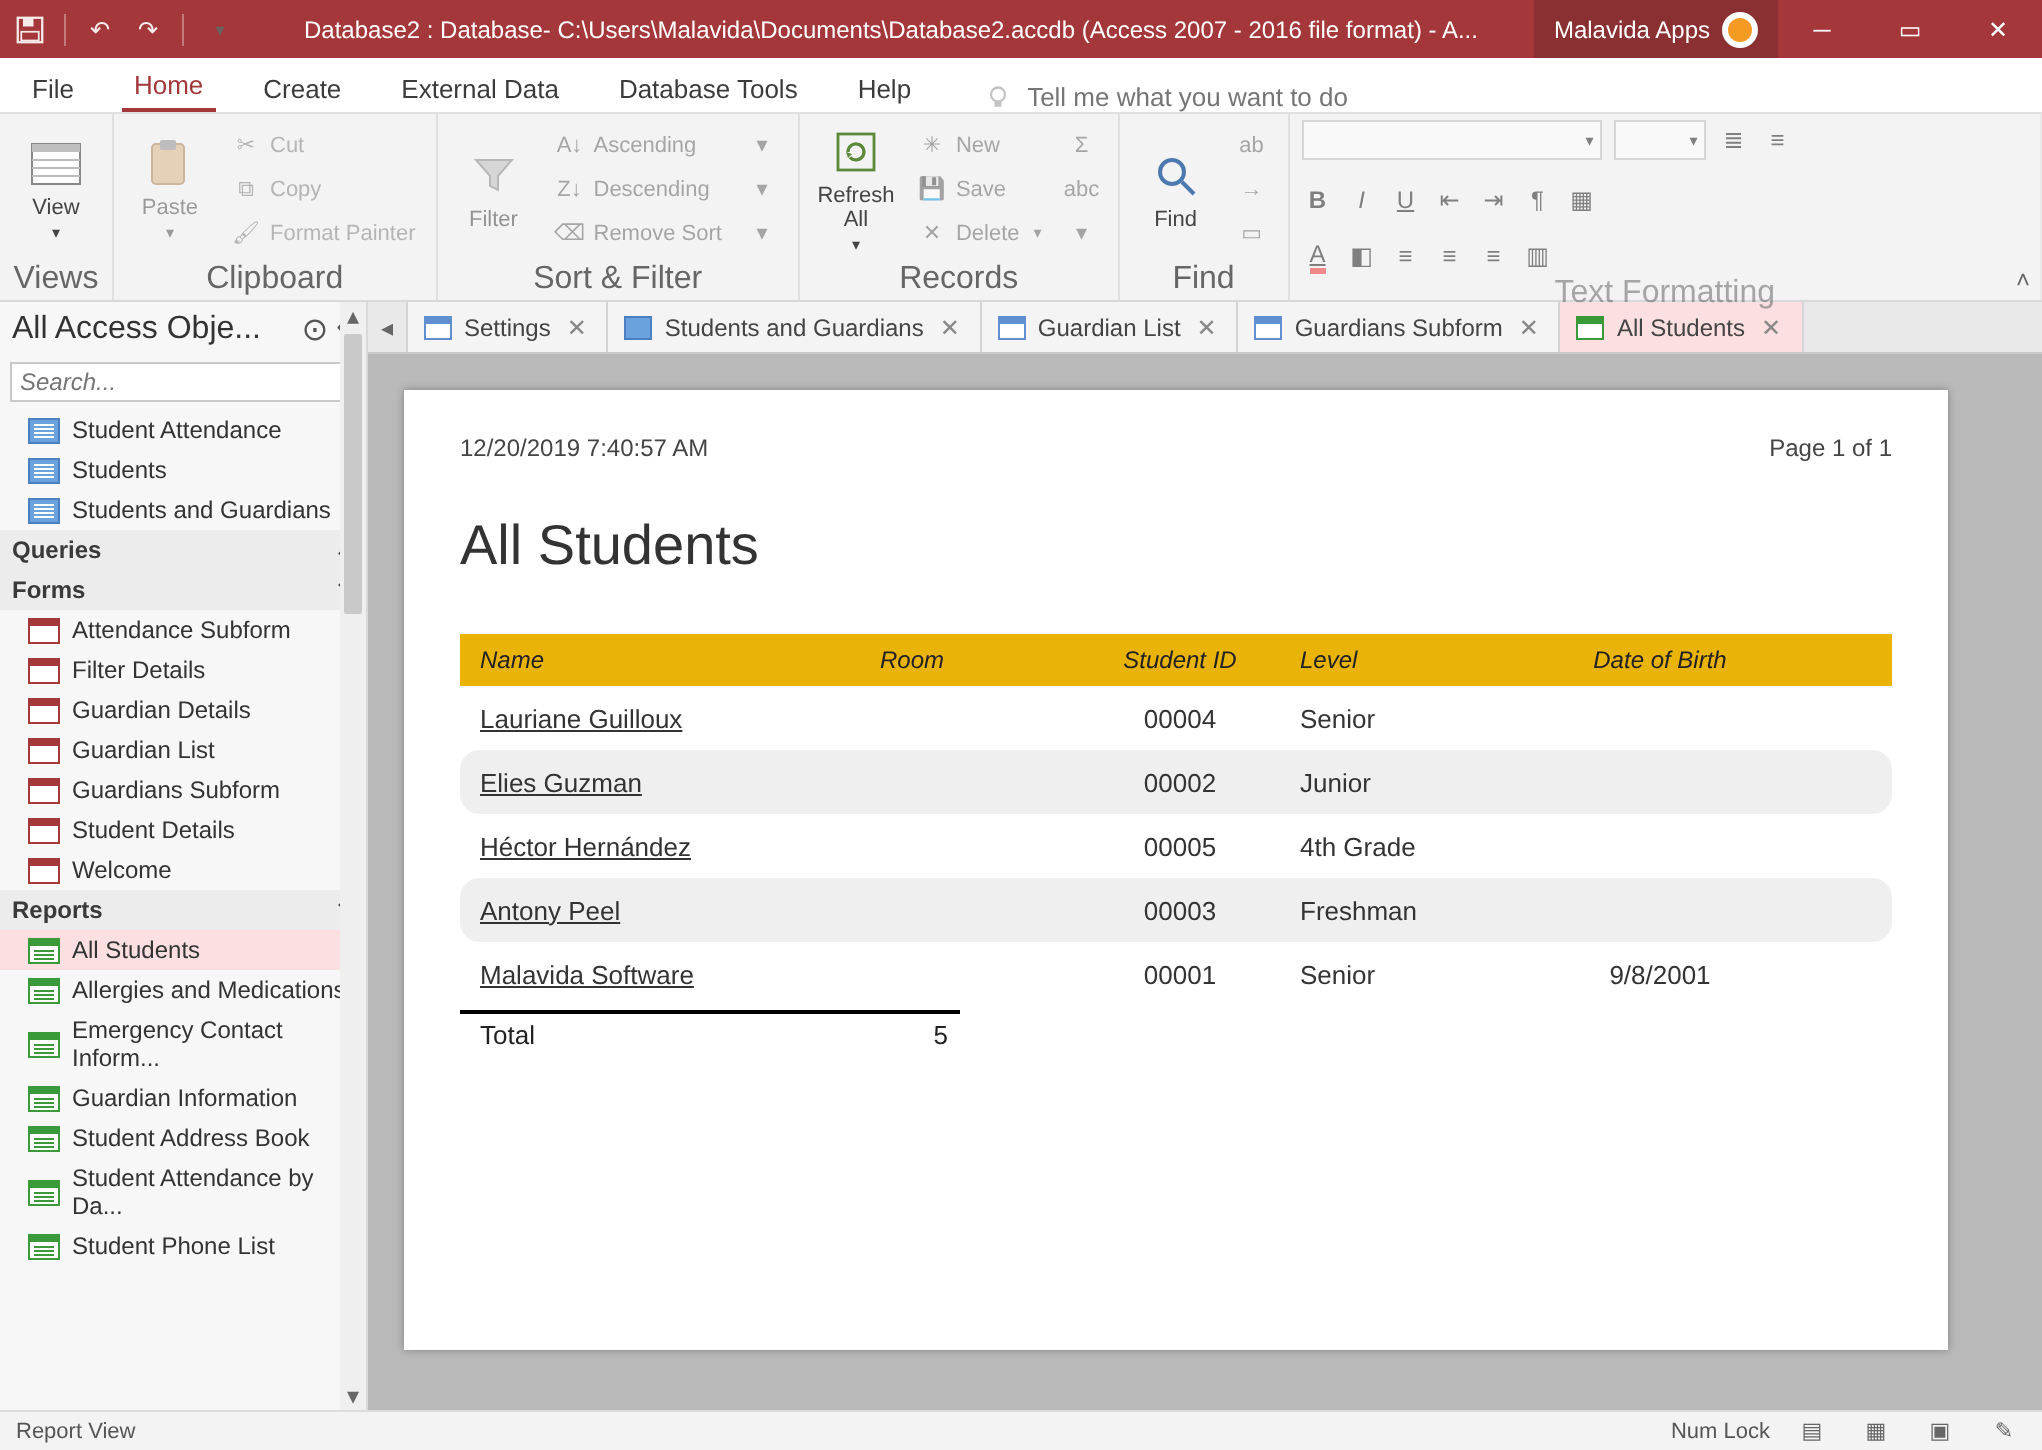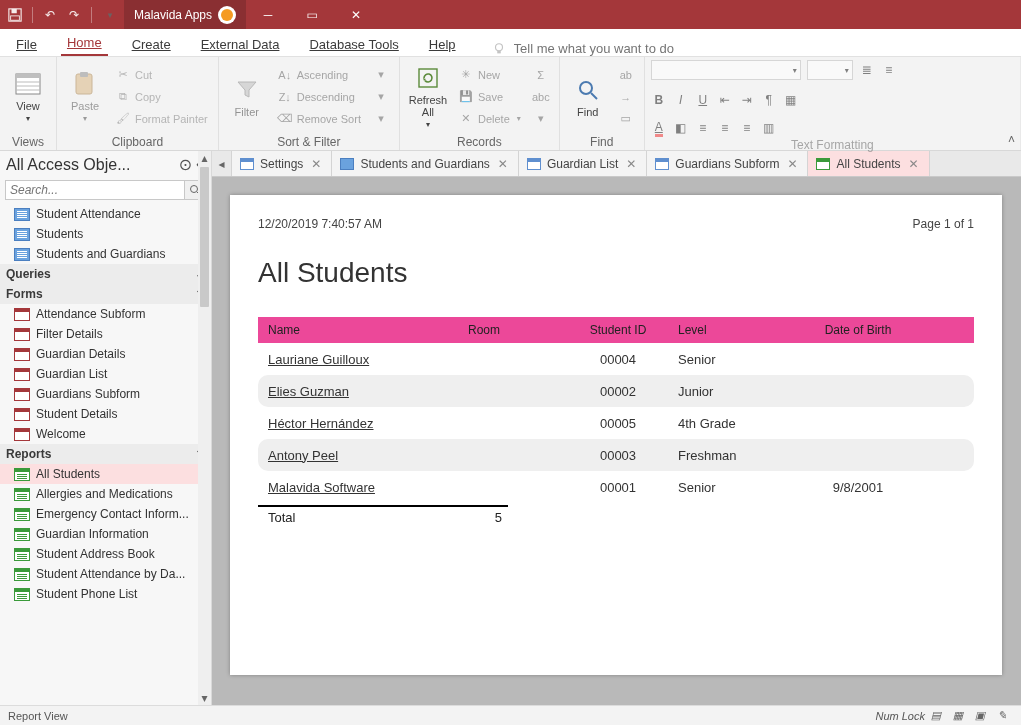--- a/index.html
+++ b/index.html
@@ -12,43 +12,43 @@
 .titlebar .qat .sep { width: 1px; height: 16px; background: rgba(255,255,255,.35); margin: 0 2px; }
 .titlebar .title { flex: 1; text-align: center; white-space: nowrap; overflow: hidden; text-overflow: ellipsis; padding: 0 8px; }
 .titlebar .appsbtn { background: #8a2f32; height: 29px; display: flex; align-items: center; padding: 0 10px; gap: 6px; }
 .titlebar .appsbtn .circ { width: 18px; height: 18px; border-radius: 50%; background: #fff; position: relative; }
 .titlebar .appsbtn .circ::after{content:"";position:absolute;inset:3px;border-radius:50%;background:#f59b23;}
 .titlebar .wctrls { display: flex; }
 .titlebar .wctrls div { width: 44px; height: 29px; display: flex; align-items: center; justify-content: center; cursor: pointer; }
 
 
 .tabsrow { height: 28px; border-bottom: 1px solid #e1e1e1; display: flex; align-items: flex-end; padding: 0 10px; gap: 18px; background:#fff; }
-.tabsrow .t { padding: 4px 6px; color: #3b3b3b; cursor: pointer; font-size: 13px; text-decoration: underline; }
+.tabsrow .t { padding: 4px 6px; color: #3b3b3b; cursor: pointer; font-size: 13px; }
 .tabsrow .t.active { color: #a4373a; border-bottom: 2px solid #a4373a; font-weight: 500; }
 .tabsrow .tellwrap { display: flex; align-items: center; gap: 8px; color: #888; margin-left: 12px; }
 .tabsrow .tellwrap svg { opacity:.5; }
 .tellinput { border: none; outline: none; font-size: 13px; color: #555; width: 200px; }
 
 
 .ribbon { height: 94px; background: #f3f3f3; border-bottom: 1px solid #d8d8d8; display: flex; position: relative; }
 .group { border-right: 1px solid #e0e0e0; padding: 3px 6px 1px; display: flex; flex-direction: column; }
 .group .gc { flex: 1; display: flex; align-items: center; gap: 4px; }
-.group .gl { font-size: 12px; color: #666; text-align: center; margin-top: 2px; }
+.group .gl { font-size: 16px; color: #666; text-align: center; margin-top: 2px; }
 .bigbtn { display: flex; flex-direction: column; align-items: center; justify-content: center; width: 44px; height: 66px; cursor: pointer; gap: 2px; color: #444; font-size: 11px; }
 .bigbtn .ic { width: 28px; height: 28px; display:flex; align-items:center; justify-content:center; }
 .smallstack { display: flex; flex-direction: column; gap: 2px; }
 .smallbtn { display: flex; align-items: center; gap: 4px; height: 20px; padding: 0 4px; color: #666; cursor: pointer; font-size: 11px; white-space:nowrap; }
 .smallbtn.disabled { color: #b5b5b5; }
 .icon16 { width:16px; height:16px; display:inline-flex; align-items:center; justify-content:center; }
 .dropcell { width: 150px; height: 20px; border: 1px solid #c0c0c0; background:#fff; display:flex; align-items:center; justify-content:flex-end; padding:0 3px;}
 .collapse-caret { position:absolute; right:6px; bottom:3px; color:#666; cursor:pointer; }
 
 
 .workarea { display: flex; height: calc(725px - 29px - 28px - 94px - 20px); }
-.nav { width: 212px; border-right: 1px solid #d9d9d9; background: #f7f7f7; overflow: hidden; position:relative; }
+.nav { width: 184px; border-right: 1px solid #d9d9d9; background: #f7f7f7; overflow: hidden; position:relative; }
 .nav .hdr { display:flex; align-items:center; justify-content:space-between; padding:4px 6px; font-size:16px; color:#333; }
 .nav .hdr span.h { white-space:nowrap; overflow:hidden; text-overflow:ellipsis; }
 .nav .hdr .ctrls { display:flex; gap:4px; color:#555;}
 .nav .search { display:flex; margin:2px 5px 4px; }
 .nav .search input { flex:1; border:1px solid #c8c8c8; border-right:none; height:20px; padding:0 4px; font-style:italic; color:#777; font-size:12px; outline:none;}
 .nav .search .sbtn { width:22px; height:20px; border:1px solid #c8c8c8; background:#f0f0f0; display:flex; align-items:center; justify-content:center; cursor:pointer;}
 .nav .cat { padding:3px 6px; font-weight:600; color:#3a3a3a; display:flex; justify-content:space-between; align-items:center; background:#ececec;}
 .nav .item { display:flex; align-items:center; gap:6px; padding:3px 8px 3px 14px; cursor:pointer; color:#333; }
 .nav .item.sel { background: #fcdfe0; }
 .nav .obj-ic { width:16px; height:13px; flex-shrink:0; }
@@ -73,30 +73,30 @@
 .doctab .ic { width:14px; height:12px; }
 .doctab .ic.tbl{ background:#6aa2de; border:1px solid #4b7fc0;}
 .doctab .ic.frm{ background:#fff; border:1px solid #5f8fcf; border-top:4px solid #5f8fcf;}
 .doctab .ic.rpt{ background:#fff; border:1px solid #3a9a3a; border-top:4px solid #3a9a3a;}
 
 
 .canvas { flex:1; background:#b9b9b9; overflow:auto; }
 .page { width: 772px; min-height: 480px; background:#fff; margin: 18px 0 18px 18px; box-shadow: 0 0 4px rgba(0,0,0,.3); padding: 22px 28px; }
 .page .meta { display:flex; justify-content:space-between; color:#444; font-size:12px; margin-bottom:26px; }
 .page h1 { font-size:28px; font-weight:300; color:#333; margin-bottom:28px; }
-.rhdr { display:grid; grid-template-columns: 200px 90px 120px 120px 120px; background:#ec4899; color:#222; font-size:12px; height:26px; align-items:center; padding:0 10px; }
+.rhdr { display:grid; grid-template-columns: 200px 90px 120px 120px 120px; background:#eab308; color:#222; font-size:12px; height:26px; align-items:center; padding:0 10px;font-style:italic; }
 .rrow { display:grid; grid-template-columns: 200px 90px 120px 120px 120px; height:32px; align-items:center; padding:0 10px; font-size:13px; color:#333; }
 .rrow.alt { background:#efefef;border-radius:10px; }
 .rrow .nm { text-decoration: underline; color:#333; }
 .rrow .sid { text-align:center; }
 .totall { width:250px; border-top:2px solid #000; display:flex; justify-content:space-between; padding:3px 6px 0 10px; margin-top:2px; font-size:13px; }
 
 
 .status { position:absolute; left:0; right:0; bottom:0; height:20px; background:#f3f3f3; border-top:1px solid #dcdcdc; display:flex; align-items:center; justify-content:space-between; padding:0 8px; font-size:11px; color:#555;}
-.status .r { display:flex; align-items:center; gap:0;font-style:italic; }
+.status .r { display:flex; align-items:center; gap:10px; }
 .status .vbtn { width:22px; height:16px; display:flex; align-items:center; justify-content:center; cursor:pointer; color:#666;}
 
 svg { display:block; }
 .caret::after{content:"▾"; font-size:9px; color:#666; margin-left:2px;}
 </style>
 </head>
 <body>
 
 <div class="titlebar">
   <div class="qat">
@@ -106,20 +106,21 @@
           <rect x="4" y="1" width="6" height="5" fill="#fff"></rect>
           <rect x="3" y="9" width="10" height="5" fill="none" stroke="#fff"></rect>
         </svg>
       </div>
     <div class="sep"></div>
     <div class="q">↶</div>
     <div class="q">↷</div>
     <div class="sep"></div>
     <div class="q caret"></div>
   </div>
+  <div class="title">Database2 : Database- C:\Users\Malavida\Documents\Database2.accdb (Access 2007 - 2016 file format) -  A...</div>
   <div class="appsbtn">
     <span>Malavida Apps</span>
     <span class="circ"></span>
   </div>
   <div class="wctrls">
     <div>─</div>
     <div>▭</div>
     <div>✕</div>
   </div>
 </div>

